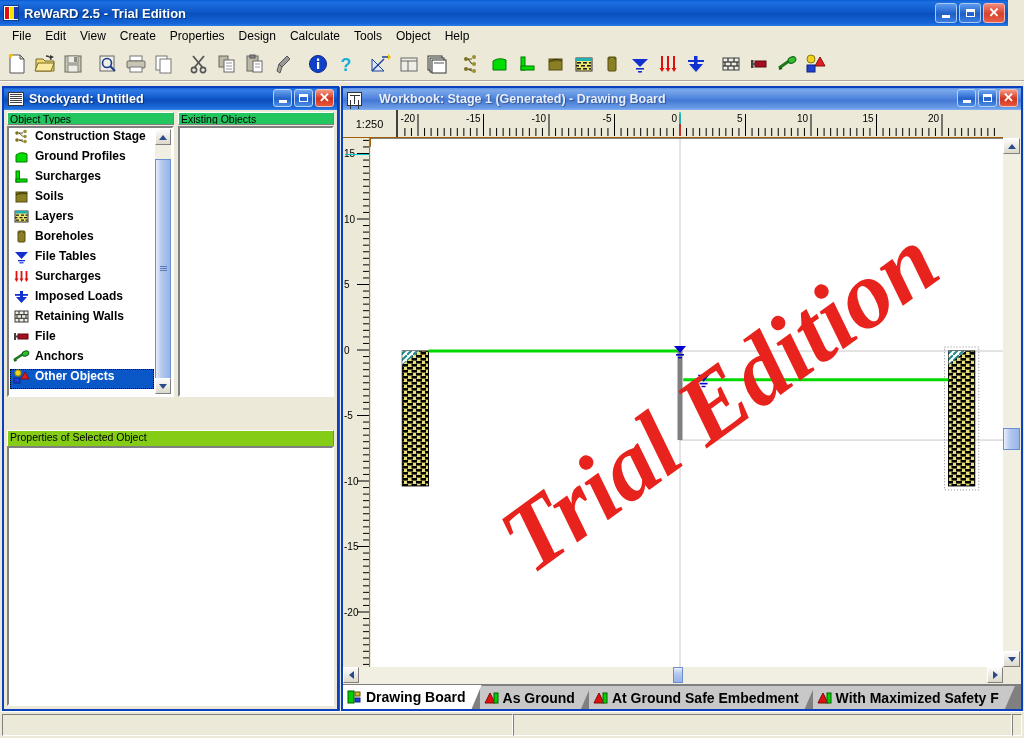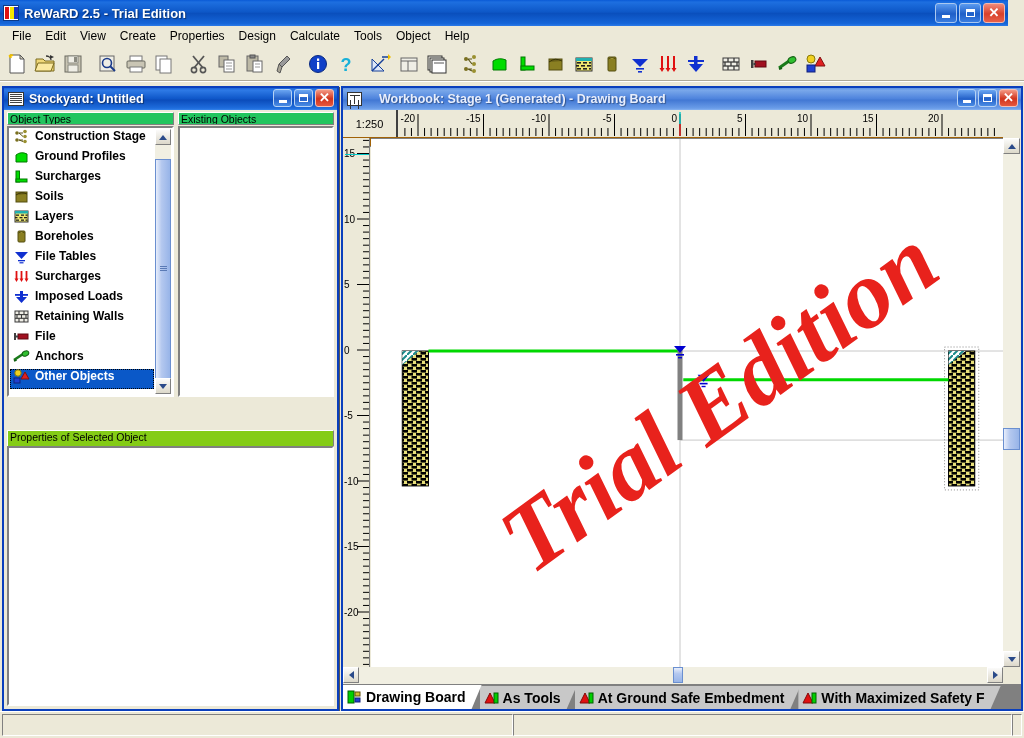--- a/index.html
+++ b/index.html
@@ -1056,21 +1056,21 @@
           </span>
           <span>Drawing Board</span>
         </div>
         <div class="tab">
           <span class="tab-ico">
             <svg width="15" height="14" viewBox="0 0 15 14">
               <polygon points="6,2 11,12 1,12" fill="#e01010" stroke="#800808"></polygon>
               <rect x="10" y="2" width="4" height="10" fill="#00d000" stroke="#006000"></rect>
             </svg>
           </span>
-          <span>As Tools</span>
+          <span>As Ground</span>
         </div>
         <div class="tab">
           <span class="tab-ico">
             <svg width="15" height="14" viewBox="0 0 15 14">
               <polygon points="6,2 11,12 1,12" fill="#e01010" stroke="#800808"></polygon>
               <rect x="10" y="2" width="4" height="10" fill="#00d000" stroke="#006000"></rect>
             </svg>
           </span>
           <span>At Ground Safe Embedment</span>
         </div>

